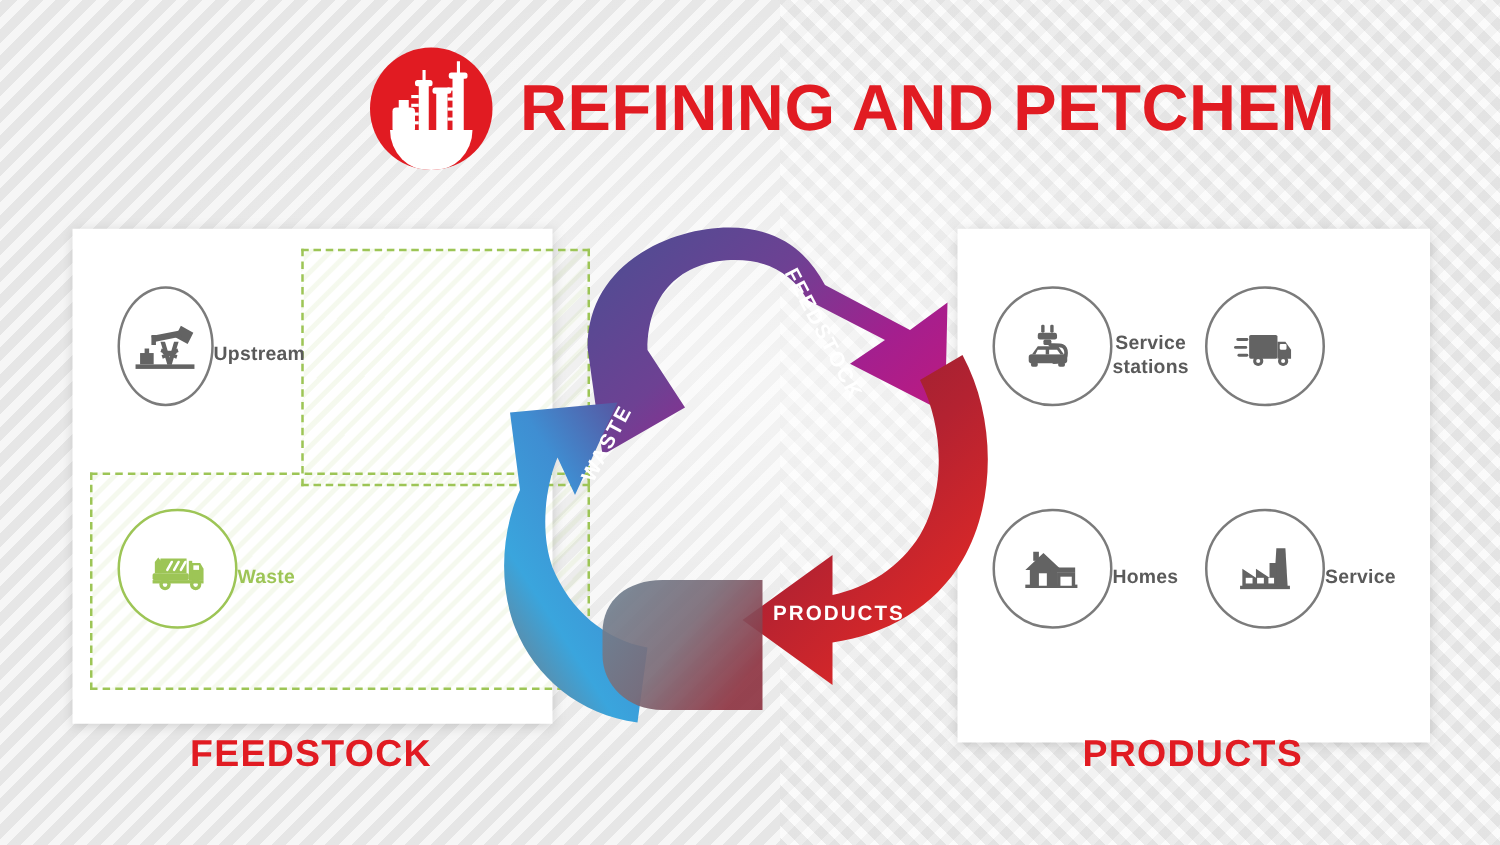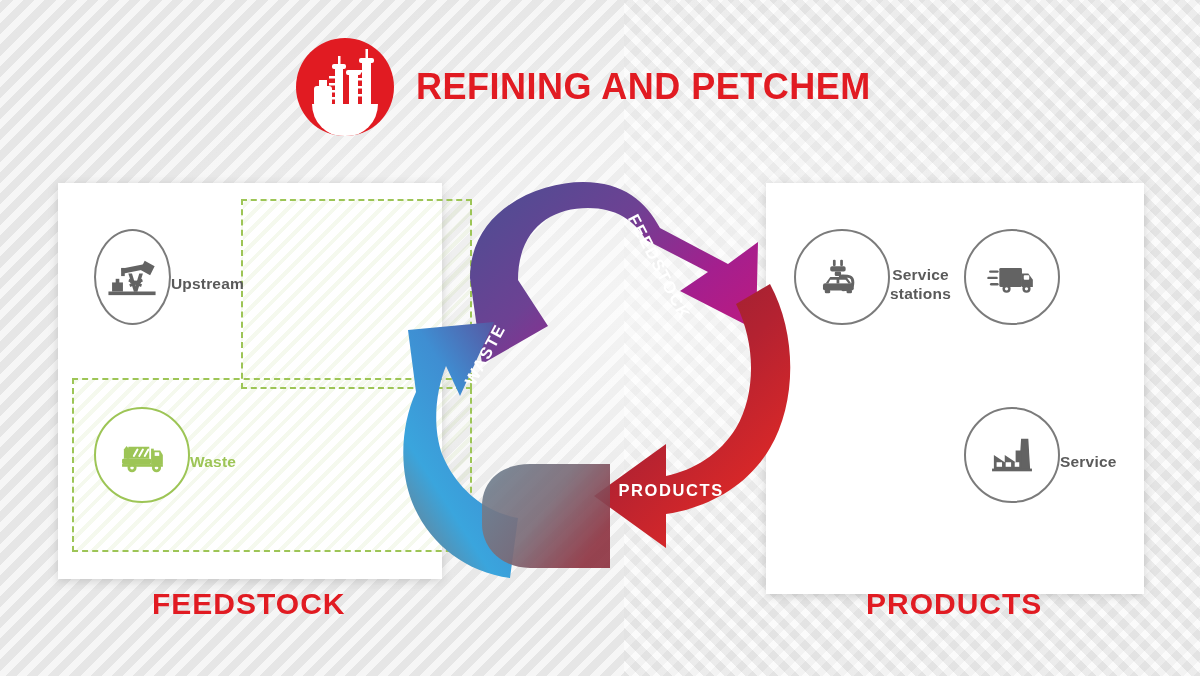--- a/index.html
+++ b/index.html
@@ -49,21 +49,21 @@
     display:flex;align-items:center;gap:22px;
   }
   #logo-badge{
     width:98px;height:98px;border-radius:50%;
     background:#e11b22;
     display:flex;align-items:flex-end;justify-content:center;
     overflow:hidden;flex:none;
   }
   #logo-badge svg{display:block;}
   #header-title{
-    font-size:36px;font-weight:bold;color:#e11b22;
+    font-size:52px;font-weight:bold;color:#e11b22;
     letter-spacing:.5px;white-space:nowrap;
     line-height:1;
   }
 
   
   .panel{
     position:absolute;
     background:#ffffff;
     box-shadow:0 2px 9px rgba(120,120,120,.30);
   }
@@ -272,20 +272,38 @@
         </g>
         <g stroke="#636363" stroke-width="2.6" stroke-linecap="round">
           <path d="M8 26 L16 26"></path>
           <path d="M6 33 L15 33"></path>
           <path d="M9 40 L16 40"></path>
         </g>
       </svg>
     </div>
   </div>
 
+  <div class="tile" id="tile-homes">
+    <div class="circle">
+      <svg viewBox="0 0 64 64" width="58" height="58" aria-hidden="true">
+        <g fill="#636363">
+          <path d="M8 33 L24 18 L40 33 L36 33 L36 47 L12 47 L12 33 Z"></path>
+          <rect x="15" y="17" width="5" height="8"></rect>
+          <path d="M30 31 L52 31 L52 35 L30 35 Z"></path>
+          <rect x="36" y="35" width="16" height="12"></rect>
+          <rect x="8" y="46" width="46" height="3"></rect>
+        </g>
+        <g fill="#ffffff">
+          <rect x="20" y="36" width="7" height="11"></rect>
+          <rect x="39" y="39" width="10" height="8"></rect>
+        </g>
+      </svg>
+    </div>
+    <div class="tile-label">Homes</div>
+  </div>
 
   <div class="tile" id="tile-industry">
     <div class="circle">
       <svg viewBox="0 0 64 64" width="58" height="58" aria-hidden="true">
         <g fill="#636363">
           <path d="M42 14 L50 14 L52 48 L40 48 Z"></path>
           <path d="M12 48 L12 32 L24 40 L24 32 L36 40 L36 27 L42 27 L42 48 Z"></path>
           <rect x="10" y="47" width="44" height="3"></rect>
         </g>
         <g fill="#ffffff">

